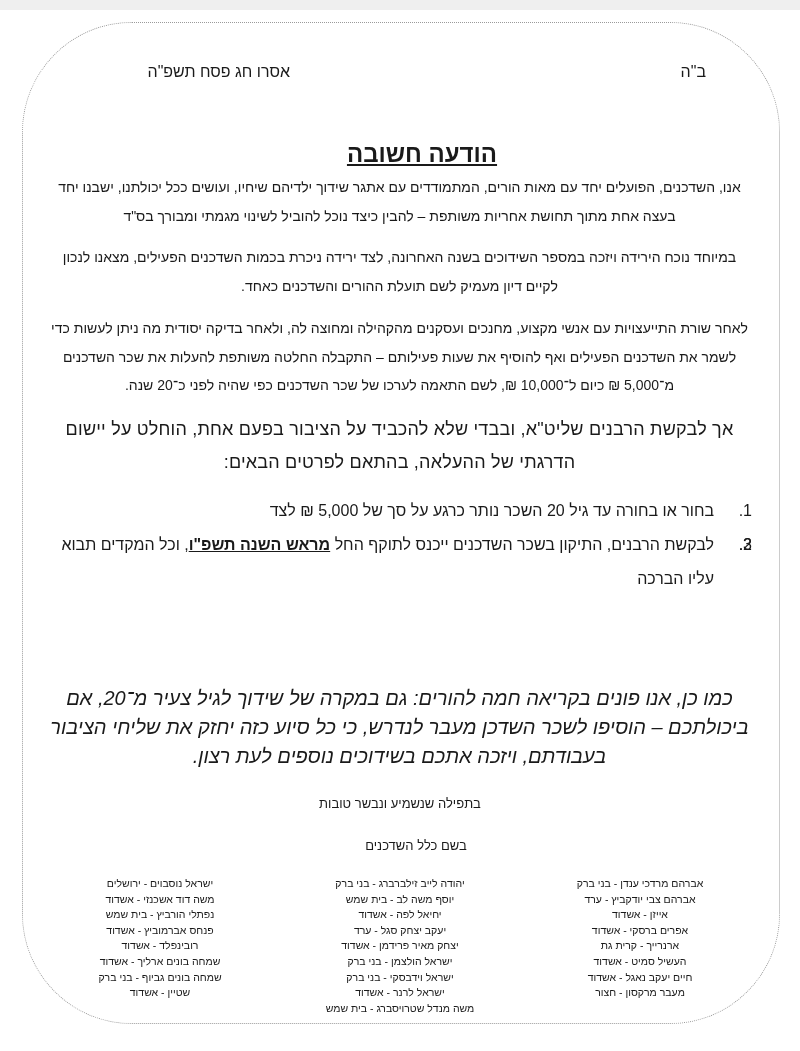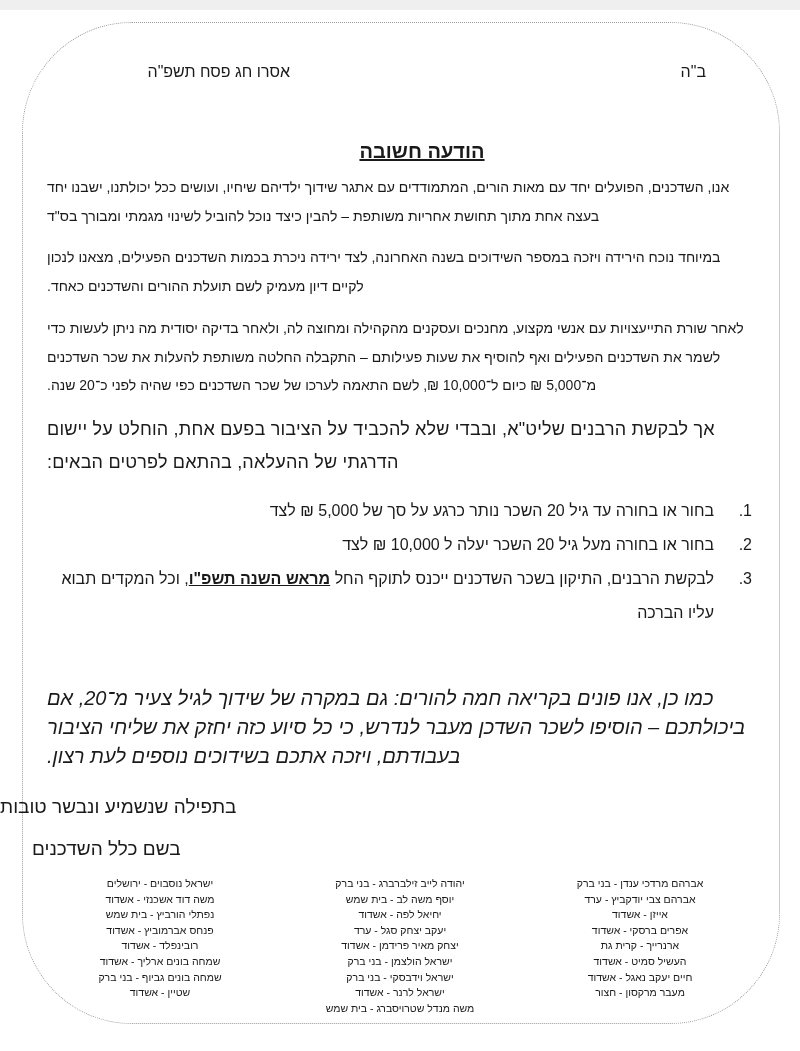--- a/index.html
+++ b/index.html
@@ -10,33 +10,33 @@
   .topstrip { position: absolute; left: 0; top: 0; width: 800px; height: 10px; background: #efefef; }
   .frame {
     position: absolute; left: 22px; top: 22px; width: 758px; height: 1002px;
     border: 1px dotted #9a9a9a; border-radius: 110px; box-sizing: border-box;
   }
   .doc { position: absolute; left: 0; top: 0; width: 800px; height: 1051px; direction: rtl; }
   .bh { position: absolute; right: 94px; top: 63px; font-size: 16px; }
   .date { position: absolute; right: 510px; top: 63px; font-size: 16px; }
   .title {
     position: absolute; left: 0; right: 0; top: 140px; text-align: center;
-    font-size: 20px; font-weight: bold; text-decoration: underline; padding-left: 44px;
+    font-size: 24px; font-weight: bold; text-decoration: underline; padding-left: 44px;
   }
-  .p { position: absolute; right: 48px; width: 705px; font-size: 14px; line-height: 28.5px; text-align: left; }
+  .p { position: absolute; right: 48px; width: 705px; font-size: 14px; line-height: 28.5px; text-align: center; }
   .p1 { top: 173px; }
   .p2 { top: 243px; }
   .p3 { top: 314px; }
   .p4 { top: 413px; font-size: 18px; line-height: 33px; letter-spacing: 0.2px; }
   .list { position: absolute; right: 48px; width: 705px; top: 494px; font-size: 16px; line-height: 34px; margin: 0; padding: 0; list-style: none; }
   .list li { position: relative; padding-right: 38px; }
   .list .num { position: absolute; right: 0; top: 0; width: 30px; text-align: right; }
   .bold-u { font-weight: bold; text-decoration: underline; }
   .p5 { top: 684px; font-style: italic; font-size: 20px; line-height: 29px; }
-  .closing { position: absolute; left: 0; right: 0; text-align: left; font-size: 19px; }
+  .closing { position: absolute; left: 0; right: 0; text-align: center; font-size: 13px; }
   .c1 { top: 796px; }
   .c2 { top: 838px; padding-left: 32px; }
   .sigcol { position: absolute; top: 876px; width: 200px; text-align: center; font-size: 10.5px; line-height: 15.6px; }
   .col-right { left: 540px; }
   .col-mid { left: 300px; }
   .col-left { left: 60px; }
   .sigcol div { white-space: nowrap; }
 </style>
 </head>
 <body>
@@ -55,21 +55,20 @@
   <div class="p p3">לאחר שורת התייעצויות עם אנשי מקצוע, מחנכים ועסקנים מהקהילה ומחוצה לה, ולאחר בדיקה יסודית מה ניתן לעשות כדי לשמר את השדכנים הפעילים ואף להוסיף את שעות פעילותם – התקבלה החלטה משותפת להעלות את שכר השדכנים מ־5,000 ₪ כיום ל־10,000 ₪, לשם התאמה לערכו של שכר השדכנים כפי שהיה לפני כ־20 שנה.</div>
   <div class="p p4">אך לבקשת הרבנים שליט"א, ובבדי שלא להכביד על הציבור בפעם אחת, הוחלט על יישום הדרגתי של ההעלאה, בהתאם לפרטים הבאים:</div>
 
   <ul class="list">
     <li>
       <span class="num">1.</span>
       <span>בחור או בחורה עד גיל 20 השכר נותר כרגע על סך של 5,000 ₪ לצד</span>
     </li>
     <li>
       <span class="num">2.</span>
-      <span>בחור או בחורה מעל גיל 20 השכר יעלה ל 10,000 ₪ לצד</span>
     </li>
     <li>
       <span class="num">3.</span>
       <span>לבקשת הרבנים, התיקון בשכר השדכנים ייכנס לתוקף החל </span><span class="bold-u">מראש השנה תשפ"ו</span><span>, וכל המקדים תבוא עליו הברכה</span>
     </li>
   </ul>
 
   <div class="p p5">כמו כן, אנו פונים בקריאה חמה להורים: גם במקרה של שידוך לגיל צעיר מ־20, אם ביכולתכם – הוסיפו לשכר השדכן מעבר לנדרש, כי כל סיוע כזה יחזק את שליחי הציבור בעבודתם, ויזכה אתכם בשידוכים נוספים לעת רצון.</div>
 
   <div class="closing c1">בתפילה שנשמיע ונבשר טובות</div>

